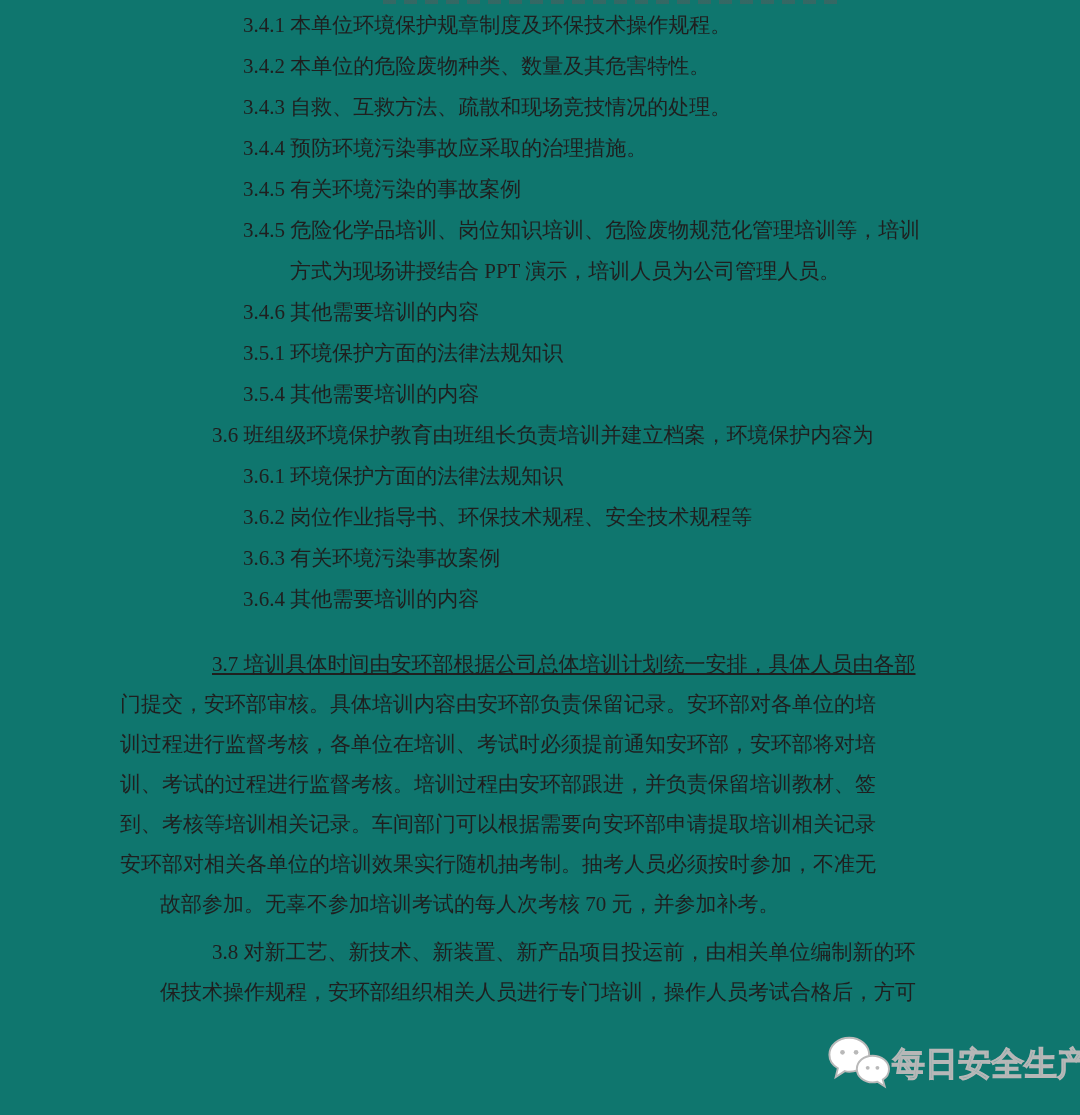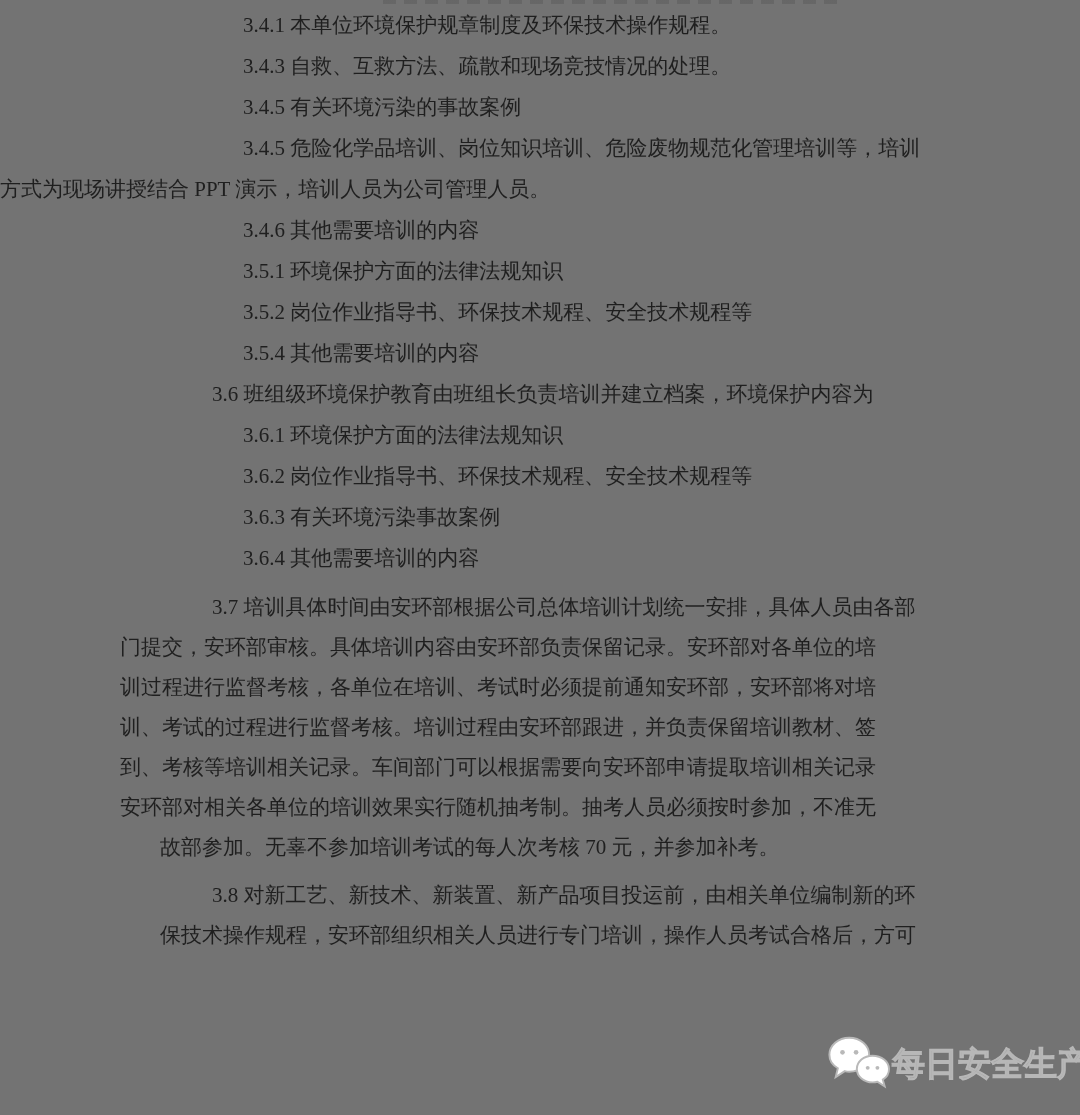--- a/index.html
+++ b/index.html
@@ -4,21 +4,21 @@
 <style>
   html, body {
     margin: 0;
     padding: 0;
     background: #ffffff;
   }
   .page {
     position: relative;
     width: 1080px;
     height: 1115px;
-    background: #737373;
+    background: #0f766e;
     overflow: hidden;
     font-family: "Liberation Serif", "DejaVu Serif", serif;
     color: #1f1f1f;
   }
   
   .top-artifact {
     position: absolute;
     top: 0;
     left: 383px;
     width: 462px;
@@ -35,21 +35,21 @@
     width: 1080px;
   }
   .line {
     font-size: 21px;
     line-height: 41px;
     height: 41px;
     white-space: nowrap;
   }
   .l-item     { margin-left: 243px; }
   .l-itemfill { margin-left: 243px; }
-  .l-cont     { }
+  .l-cont     { margin-left: 290px; }
   .l-sec      { margin-left: 212px; }
   .l-pfirst, .l-pbody, .l-plast {
     line-height: 40px;
     height: 40px;
   }
   .l-pfirst { margin-left: 212px; }
   .l-pbody  { margin-left: 120px; }
   .l-plast  { margin-left: 160px; }
 
   .watermark {
@@ -79,34 +79,35 @@
 </style>
 </head>
 <body>
 
 <div class="page">
 
   <div class="top-artifact"></div>
 
   <div class="content" id="doc-lines">
       <div class="line l-item">3.4.1 本单位环境保护规章制度及环保技术操作规程。</div>
+      <div class="line l-item">3.4.2 本单位的危险废物种类、数量及其危害特性。</div>
       <div class="line l-item">3.4.3 自救、互救方法、疏散和现场竞技情况的处理。</div>
+      <div class="line l-item">3.4.4 预防环境污染事故应采取的治理措施。</div>
       <div class="line l-item">3.4.5 有关环境污染的事故案例</div>
       <div class="line l-itemfill">3.4.5 危险化学品培训、岗位知识培训、危险废物规范化管理培训等，培训</div>
       <div class="line l-cont">方式为现场讲授结合 PPT 演示，培训人员为公司管理人员。</div>
       <div class="line l-item">3.4.6 其他需要培训的内容</div>
       <div class="line l-item">3.5.1 环境保护方面的法律法规知识</div>
-      <div class="line l-item">3.5.2 岗位作业指导书、环保技术规程、安全技术规程等</div>
       <div class="line l-item">3.5.4 其他需要培训的内容</div>
       <div class="line l-sec">3.6 班组级环境保护教育由班组长负责培训并建立档案，环境保护内容为</div>
       <div class="line l-item">3.6.1 环境保护方面的法律法规知识</div>
       <div class="line l-item">3.6.2 岗位作业指导书、环保技术规程、安全技术规程等</div>
       <div class="line l-item">3.6.3 有关环境污染事故案例</div>
       <div class="line l-item">3.6.4 其他需要培训的内容</div>
-      <div class="line l-pfirst" style="margin-top: 8px;">3.7 培训具体时间由安环部根据公司总体培训计划统一安排，具体人员由各部</div>
+      <div class="line l-pfirst" style="margin-top: 24px; text-decoration: underline;">3.7 培训具体时间由安环部根据公司总体培训计划统一安排，具体人员由各部</div>
       <div class="line l-pbody">门提交，安环部审核。具体培训内容由安环部负责保留记录。安环部对各单位的培</div>
       <div class="line l-pbody">训过程进行监督考核，各单位在培训、考试时必须提前通知安环部，安环部将对培</div>
       <div class="line l-pbody">训、考试的过程进行监督考核。培训过程由安环部跟进，并负责保留培训教材、签</div>
       <div class="line l-pbody">到、考核等培训相关记录。车间部门可以根据需要向安环部申请提取培训相关记录</div>
       <div class="line l-pbody">安环部对相关各单位的培训效果实行随机抽考制。抽考人员必须按时参加，不准无</div>
       <div class="line l-plast">故部参加。无辜不参加培训考试的每人次考核 70 元，并参加补考。</div>
       <div class="line l-pfirst" style="margin-top: 8px;">3.8 对新工艺、新技术、新装置、新产品项目投运前，由相关单位编制新的环</div>
       <div class="line l-plast">保技术操作规程，安环部组织相关人员进行专门培训，操作人员考试合格后，方可</div>
     </div>
 

